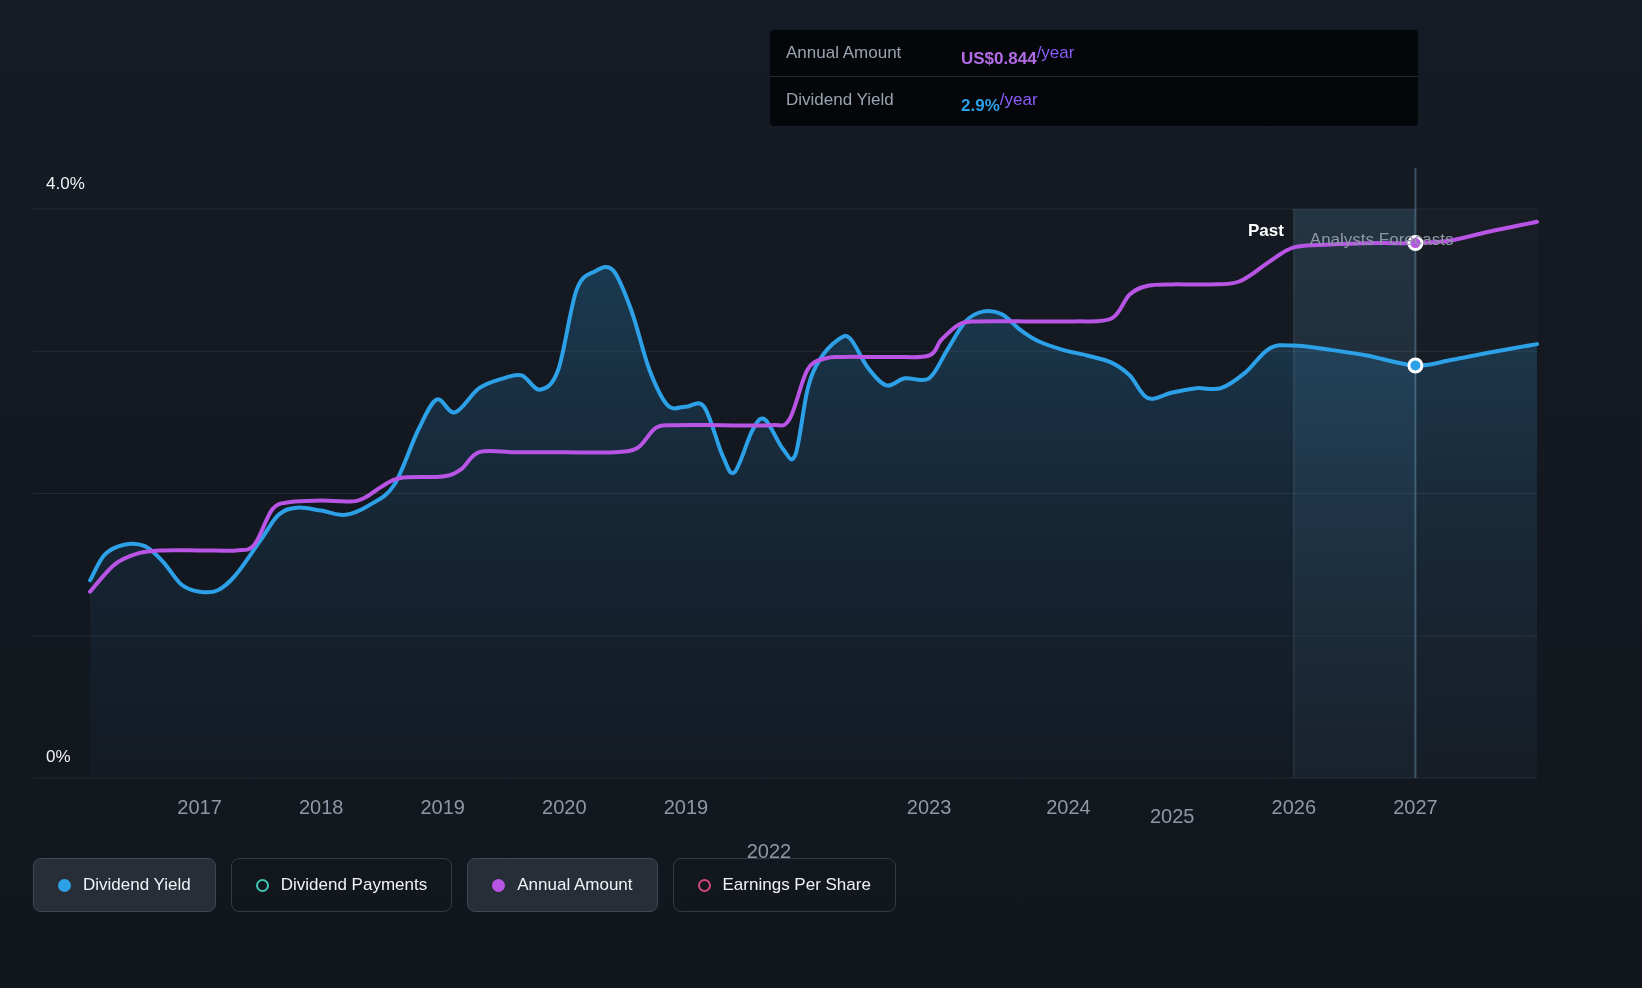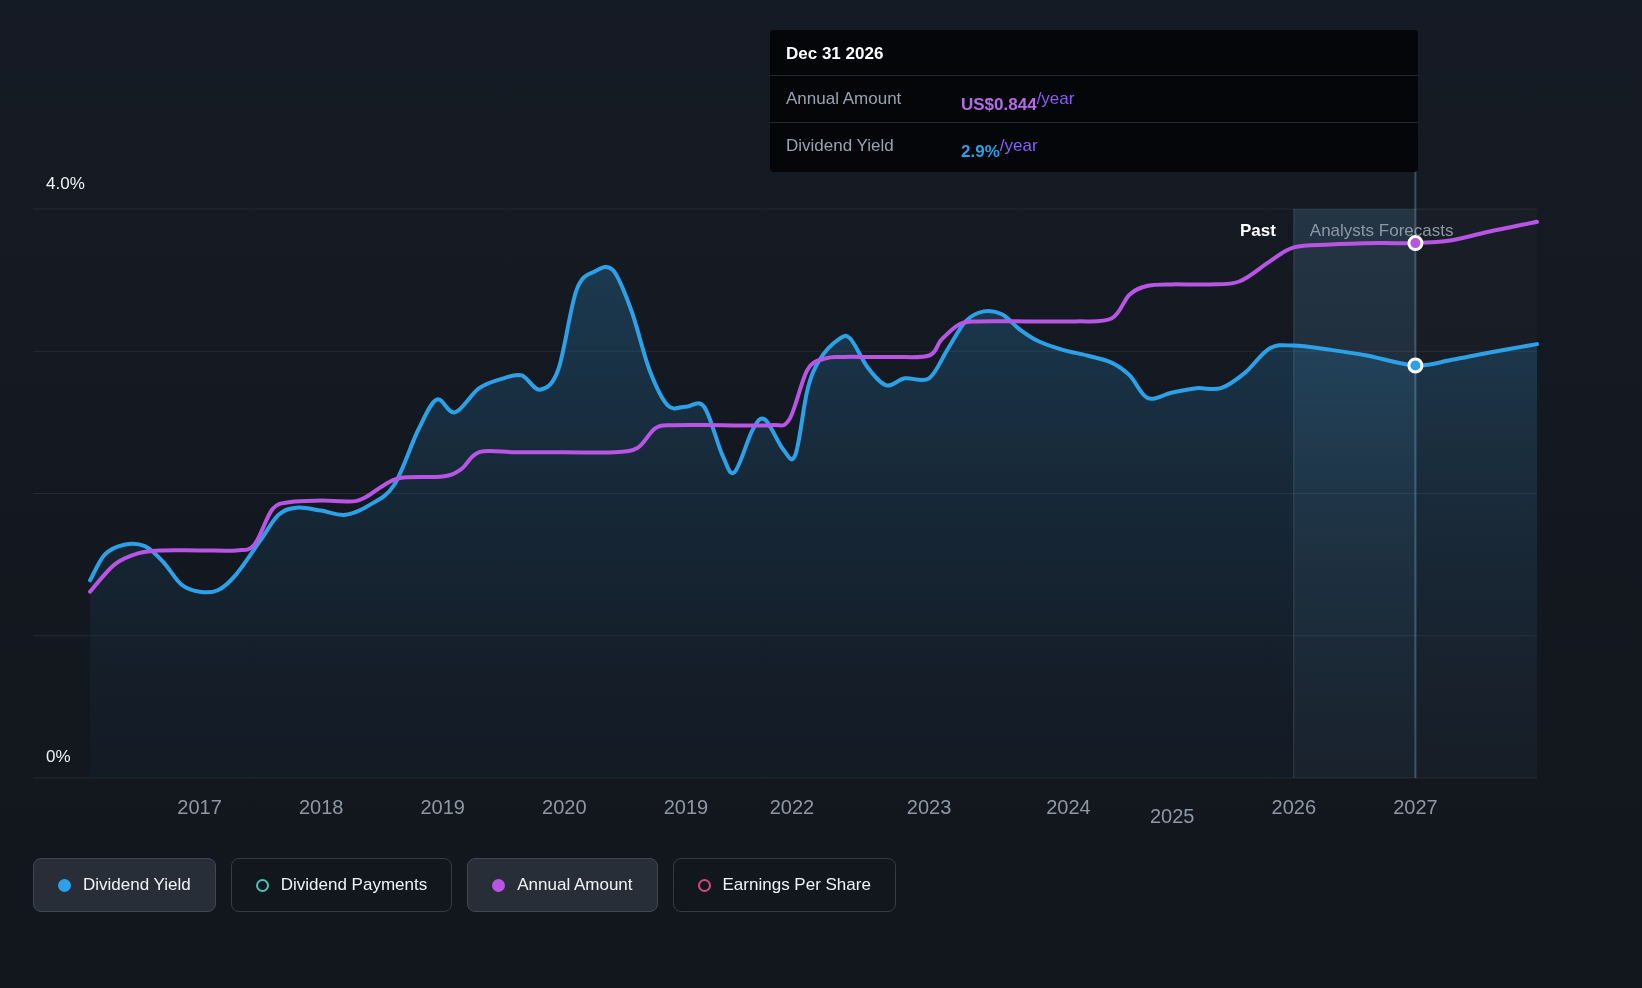--- a/index.html
+++ b/index.html
@@ -12,22 +12,22 @@
     position:relative;width:1642px;height:988px;
     background:linear-gradient(180deg,#151b24 0%,#12161d 100%);
   }
   #chart-svg{position:absolute;left:0;top:0;z-index:1;}
 
   .ylab{position:absolute;left:46px;font-size:17px;color:#eef2f6;z-index:3;}
   .ylab-top{top:174px;}
   .ylab-zero{top:747px;}
 
   .past{position:absolute;top:221px;transform:translateX(-100%);
-        font-size:17px;font-weight:700;color:#ffffff;z-index:3;}
-  .forecast{position:absolute;top:221px;font-size:17px;color:#8e98a4;z-index:3;}
+        font-size:17px;font-weight:700;color:#ffffff;z-index:3;margin-left:8px;}
+  .forecast{position:absolute;top:230px;font-size:17px;color:#8e98a4;z-index:3;}
 
   #x-axis{position:absolute;left:0;top:0;width:100%;height:100%;z-index:3;pointer-events:none;}
   .xlab{position:absolute;top:796px;width:80px;text-align:center;
         font-size:20px;color:#8e98a4;}
 
   .tooltip{
     position:absolute;left:770px;top:30px;width:648px;box-sizing:border-box;
     background:#04060a;border-radius:4px;z-index:10;
   }
   .tt-title{padding:14px 16px 11px;font-size:17px;font-weight:700;color:#ffffff;
@@ -85,30 +85,29 @@
 
   <div class="past" style="left: 1275.83px;">Past</div>
   <div class="forecast" style="left: 1309.83px;">Analysts Forecasts</div>
 
   <div id="x-axis">
       <div class="xlab" style="left: 159.571px;">2017</div>
       <div class="xlab" style="left: 281.155px;">2018</div>
       <div class="xlab" style="left: 402.74px;">2019</div>
       <div class="xlab" style="left: 524.324px;">2020</div>
       <div class="xlab" style="left: 645.909px;">2019</div>
-      <div class="xlab" style="left: 752px;">2022</div>
+      <div class="xlab" style="left: 729px; margin-top: 44px;">2022</div>
       <div class="xlab" style="left: 889.078px;">2023</div>
       <div class="xlab" style="left: 1010.66px; text-align: right;">2024</div>
       <div class="xlab" style="left: 1132.25px; margin-top: 9px;">2025</div>
       <div class="xlab" style="left: 1253.83px;">2026</div>
       <div class="xlab" style="left: 1375.42px;">2027</div>
     </div>
 
   <div class="tooltip">
-    <div class="tt-title">Dec 31 2026</div>
     <div class="tt-row">
       <span class="tt-label">Annual Amount</span>
       <span class="tt-val" style="color: rgb(178, 108, 230);">US$0.844</span>
       <span class="tt-suffix">/year</span>
     </div>
     <div class="tt-row">
       <span class="tt-label">Dividend Yield</span>
       <span class="tt-val" style="color: rgb(45, 161, 232);">2.9%</span>
       <span class="tt-suffix">/year</span>
     </div>

